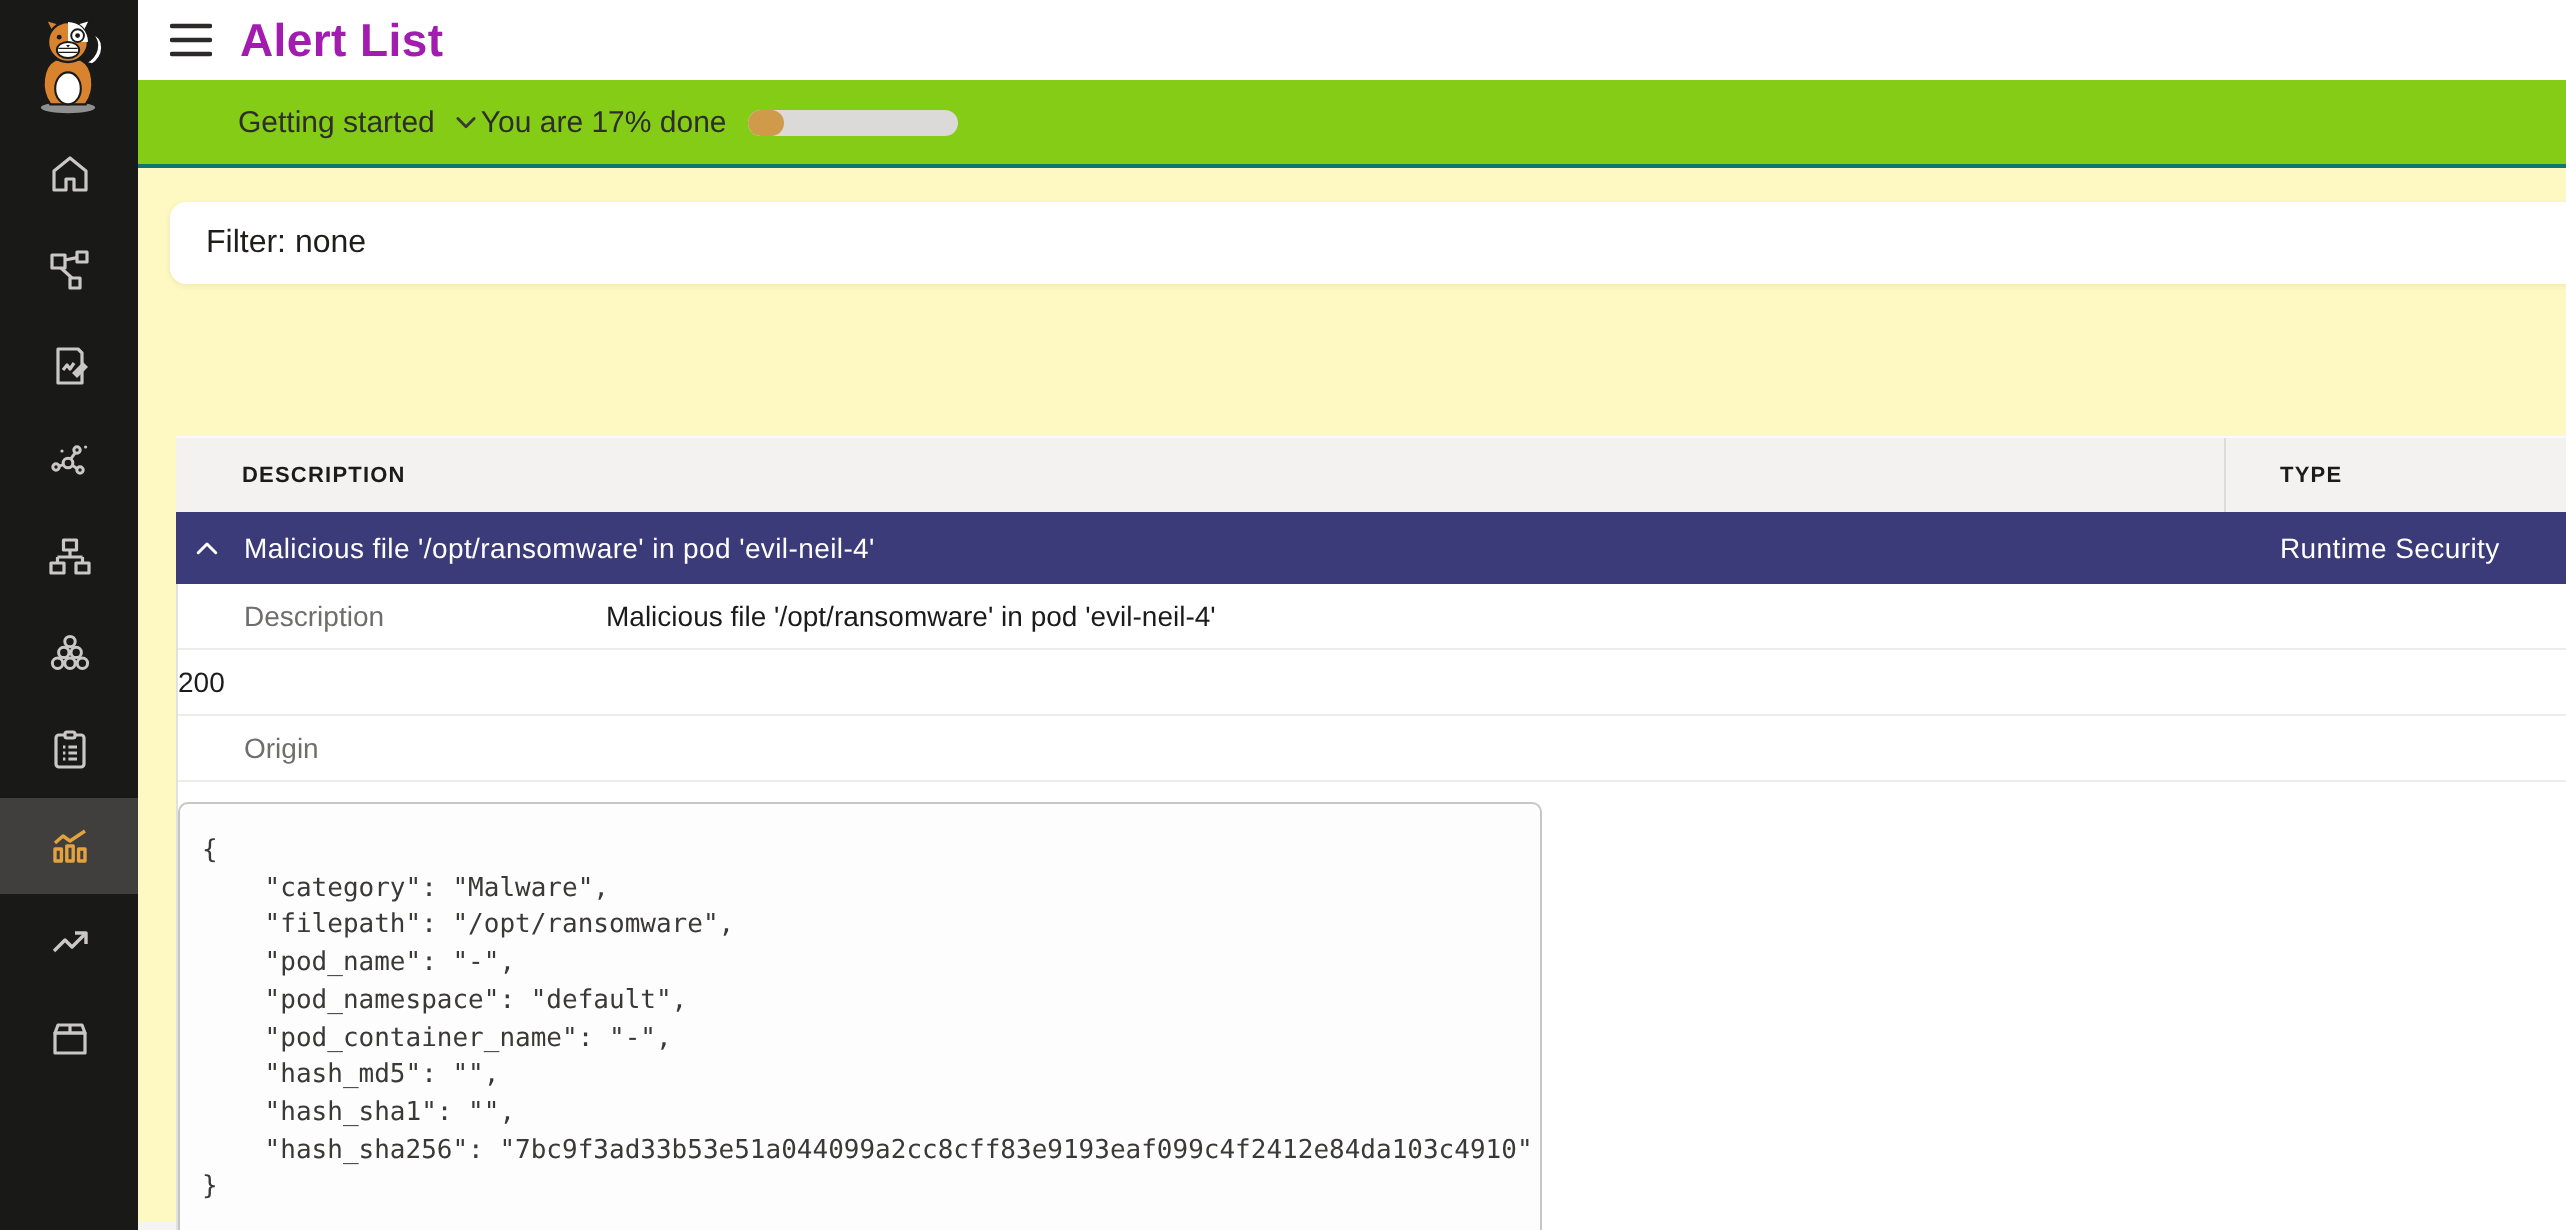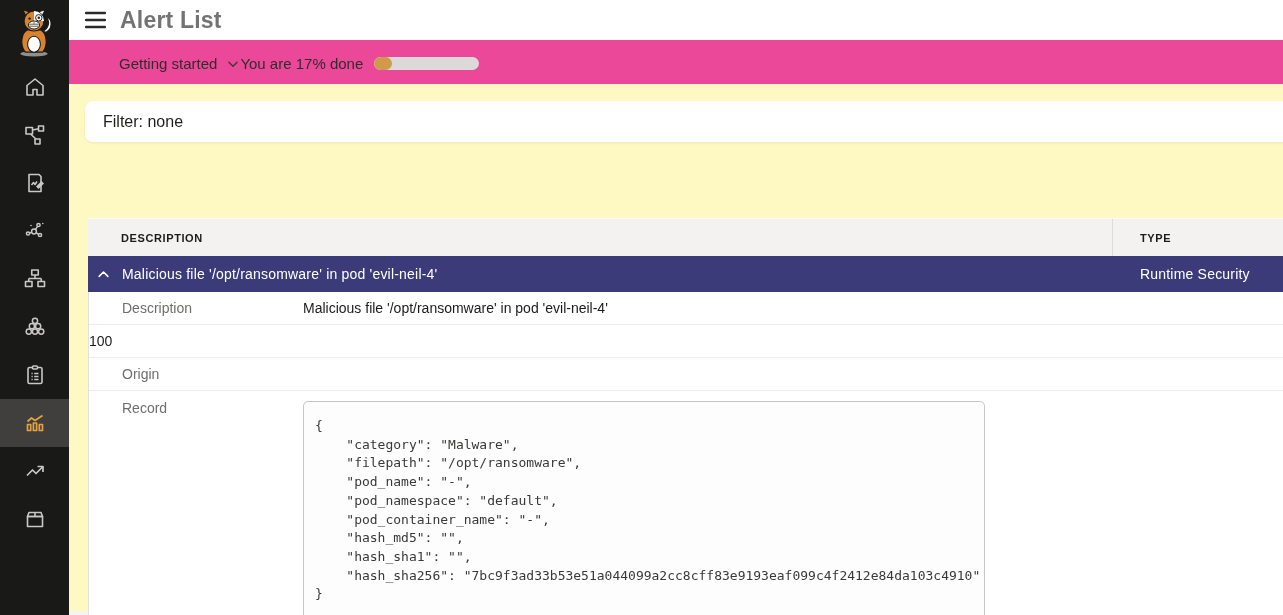--- a/index.html
+++ b/index.html
@@ -14,22 +14,22 @@
   .sidebar { position:absolute; left:0; top:0; width:69px; height:615px; background:#191918; z-index:5; }
   .logo { position:absolute; top:5px; left:10px; width:48px; height:56px; cursor:pointer; }
   .nav { position:absolute; top:63px; left:0; width:69px; }
   .nav-item { width:69px; height:48px; display:flex; align-items:center; justify-content:center; color:#c9c8c7; cursor:pointer; }
   .nav-item.active { background:#403f3e; color:#e2a23d; }
   .nav-item svg { display:block; }
   
   .main { position:absolute; left:69px; top:0; width:1214px; height:615px; }
   .titlebar { height:40px; background:#ffffff; display:flex; align-items:center; }
   .hamburger { margin-left:16px; width:21px; height:18px; cursor:pointer; flex:0 0 auto; }
-  .page-title { margin-left:14px; font-size:23px; font-weight:800; letter-spacing:.2px; color:#737373; }
-  .gs-bar { height:48px; background:#ec4899; border-bottom:1px solid #0f766e; display:flex; align-items:center; }
+  .page-title { margin-left:14px; font-size:23px; font-weight:800; letter-spacing:.2px; color:#a21caf; }
+  .gs-bar { height:48px; background:#84cc16; border-bottom:6px solid #0f766e; display:flex; align-items:center; }
   .gs-label { margin-left:50px; font-size:15px; color:#2e2d2c; display:flex; align-items:center; gap:9px; cursor:pointer; }
   .gs-progress-text { font-size:15px; color:#2e2d2c; }
   .progress-track { margin-left:11px; width:105px; height:13px; border-radius:7px; background:#dbdad9; overflow:hidden; }
   .progress-fill { height:100%; border-radius:7px; background:#cf9a49; }
   
   .content { position:absolute; top:84px; left:0; width:1272px; height:527px; background:#fef9c3; }
   .filter-card { position:absolute; left:16px; top:17px; width:1210px; height:41px; background:#ffffff;
     border-radius:8px; box-shadow:0 1px 3px rgba(0,0,0,.07); display:flex; align-items:center;
     padding-left:18px; font-size:16px; color:#1f1e1d; cursor:pointer; }
   
@@ -199,27 +199,26 @@
         </div>
         <div class="prow-type">Runtime Security</div>
       </div>
 
       <div class="details">
         <div class="drow">
           <div class="dlabel">Description</div>
           <div class="dvalue">Malicious file '/opt/ransomware' in pod 'evil-neil-4'</div>
         </div>
         <div class="drow">
-          <div class="dvalue">100</div>
+          <div class="dvalue">200</div>
         </div>
         <div class="drow">
           <div class="dlabel">Origin</div>
         </div>
         <div class="drow drow-record">
-          <div class="dlabel">Record</div>
           <div class="record-block">
             <pre>{
     "category": "Malware",
     "filepath": "/opt/ransomware",
     "pod_name": "-",
     "pod_namespace": "default",
     "pod_container_name": "-",
     "hash_md5": "",
     "hash_sha1": "",
     "hash_sha256": "7bc9f3ad33b53e51a044099a2cc8cff83e9193eaf099c4f2412e84da103c4910"

